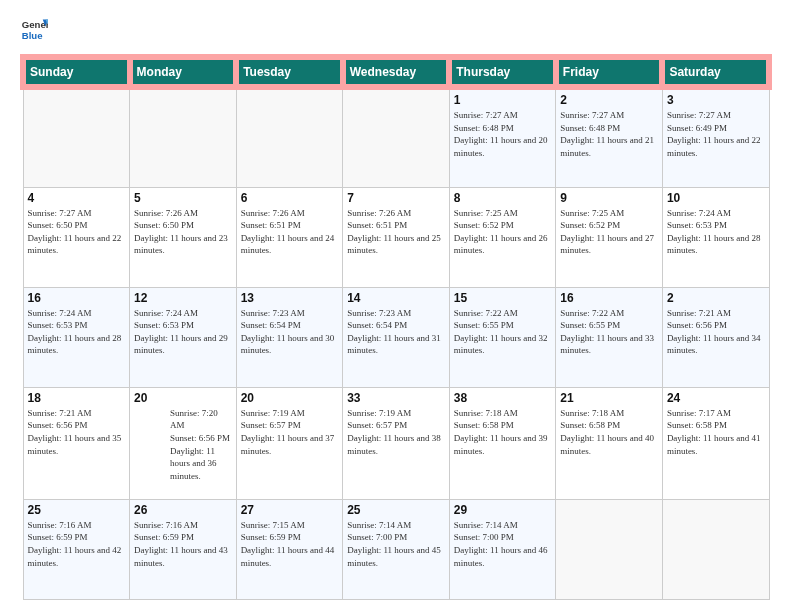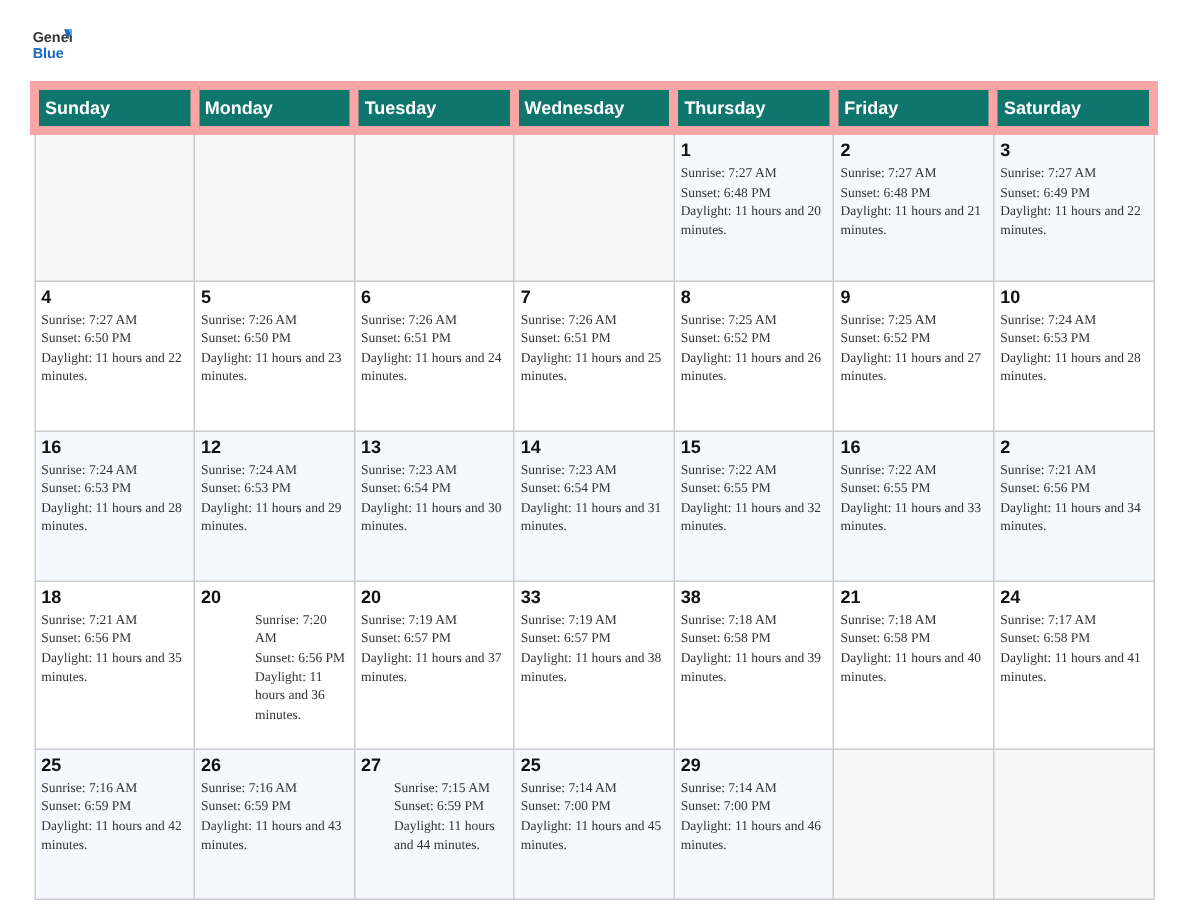--- a/index.html
+++ b/index.html
@@ -288,21 +288,21 @@
 Daylight: 11 hours and 42 minutes.</div>
           </td>
           <td>
             <span class="day-number">26</span>
             <div class="day-info" style="white-space: pre-line;">Sunrise: 7:16 AM
 Sunset: 6:59 PM
 Daylight: 11 hours and 43 minutes.</div>
           </td>
           <td>
             <span class="day-number">27</span>
-            <div class="day-info" style="white-space: pre-line; margin-left: 22px;">Sunrise: 7:15 AM
+            <div class="day-info" style="white-space: pre-line;">Sunrise: 7:15 AM
 Sunset: 6:59 PM
 Daylight: 11 hours and 44 minutes.</div>
           </td>
           <td>
             <span class="day-number">25</span>
             <div class="day-info" style="white-space: pre-line;">Sunrise: 7:14 AM
 Sunset: 7:00 PM
 Daylight: 11 hours and 45 minutes.</div>
           </td>
           <td>

